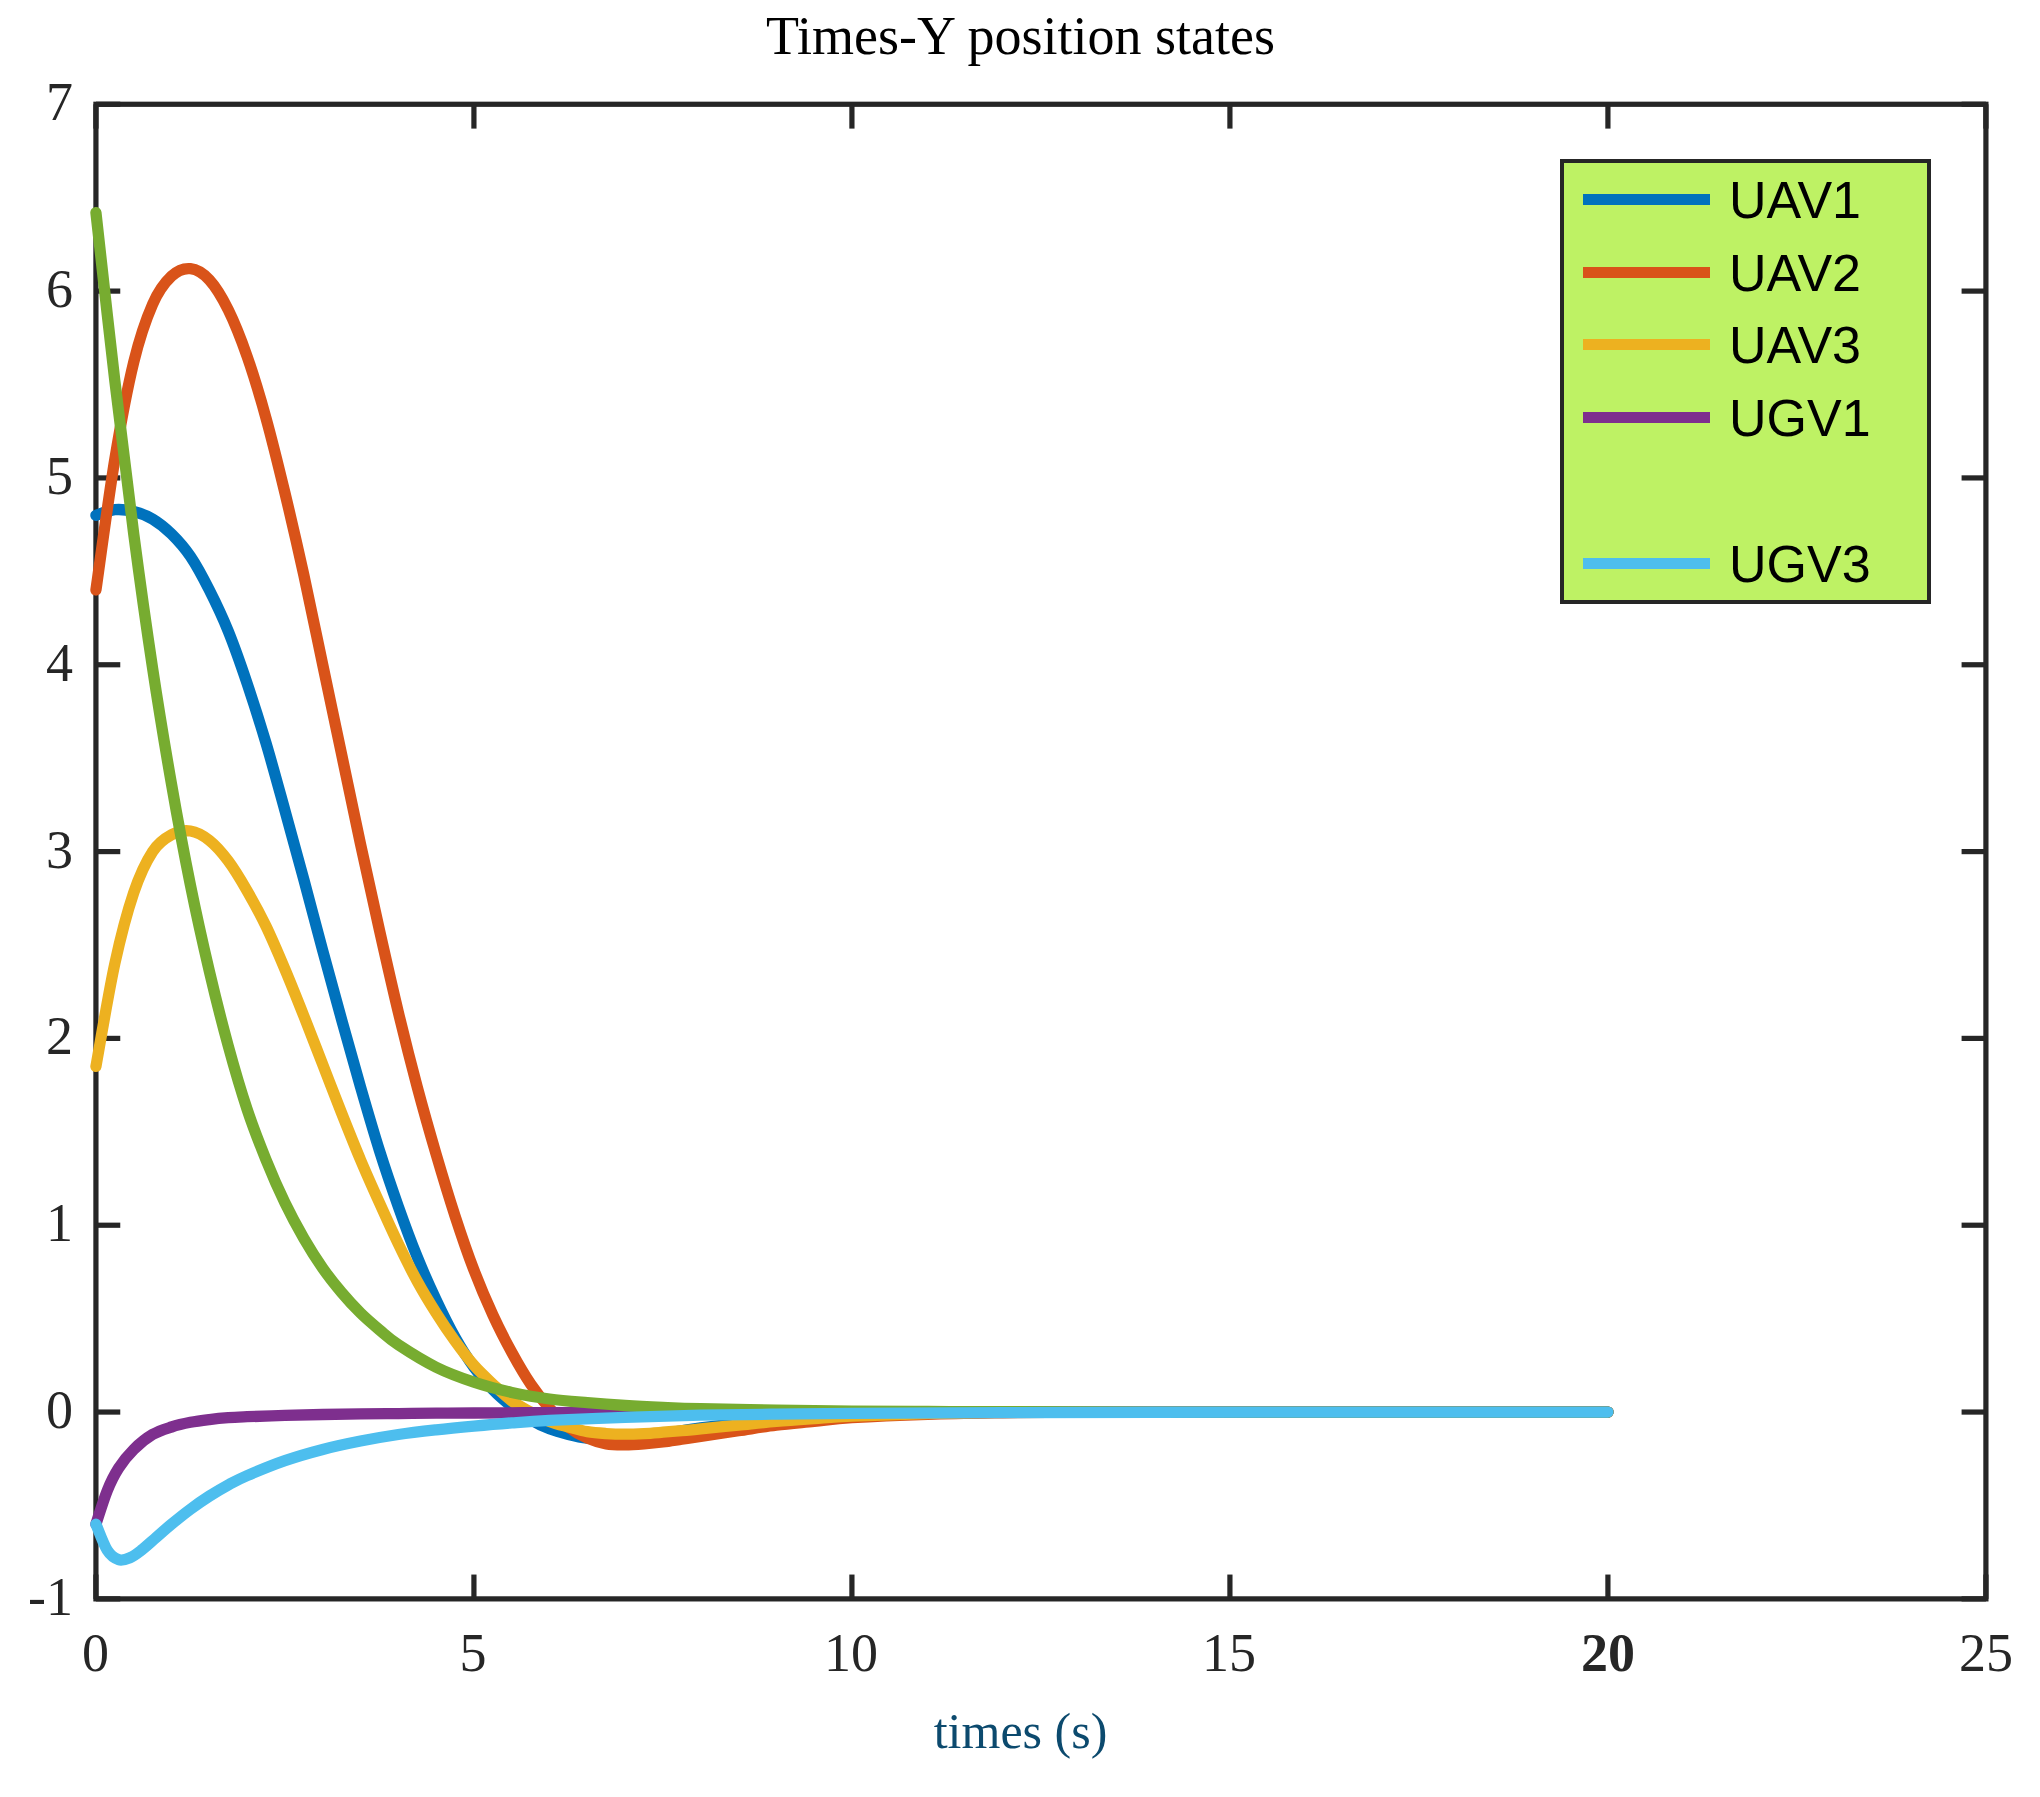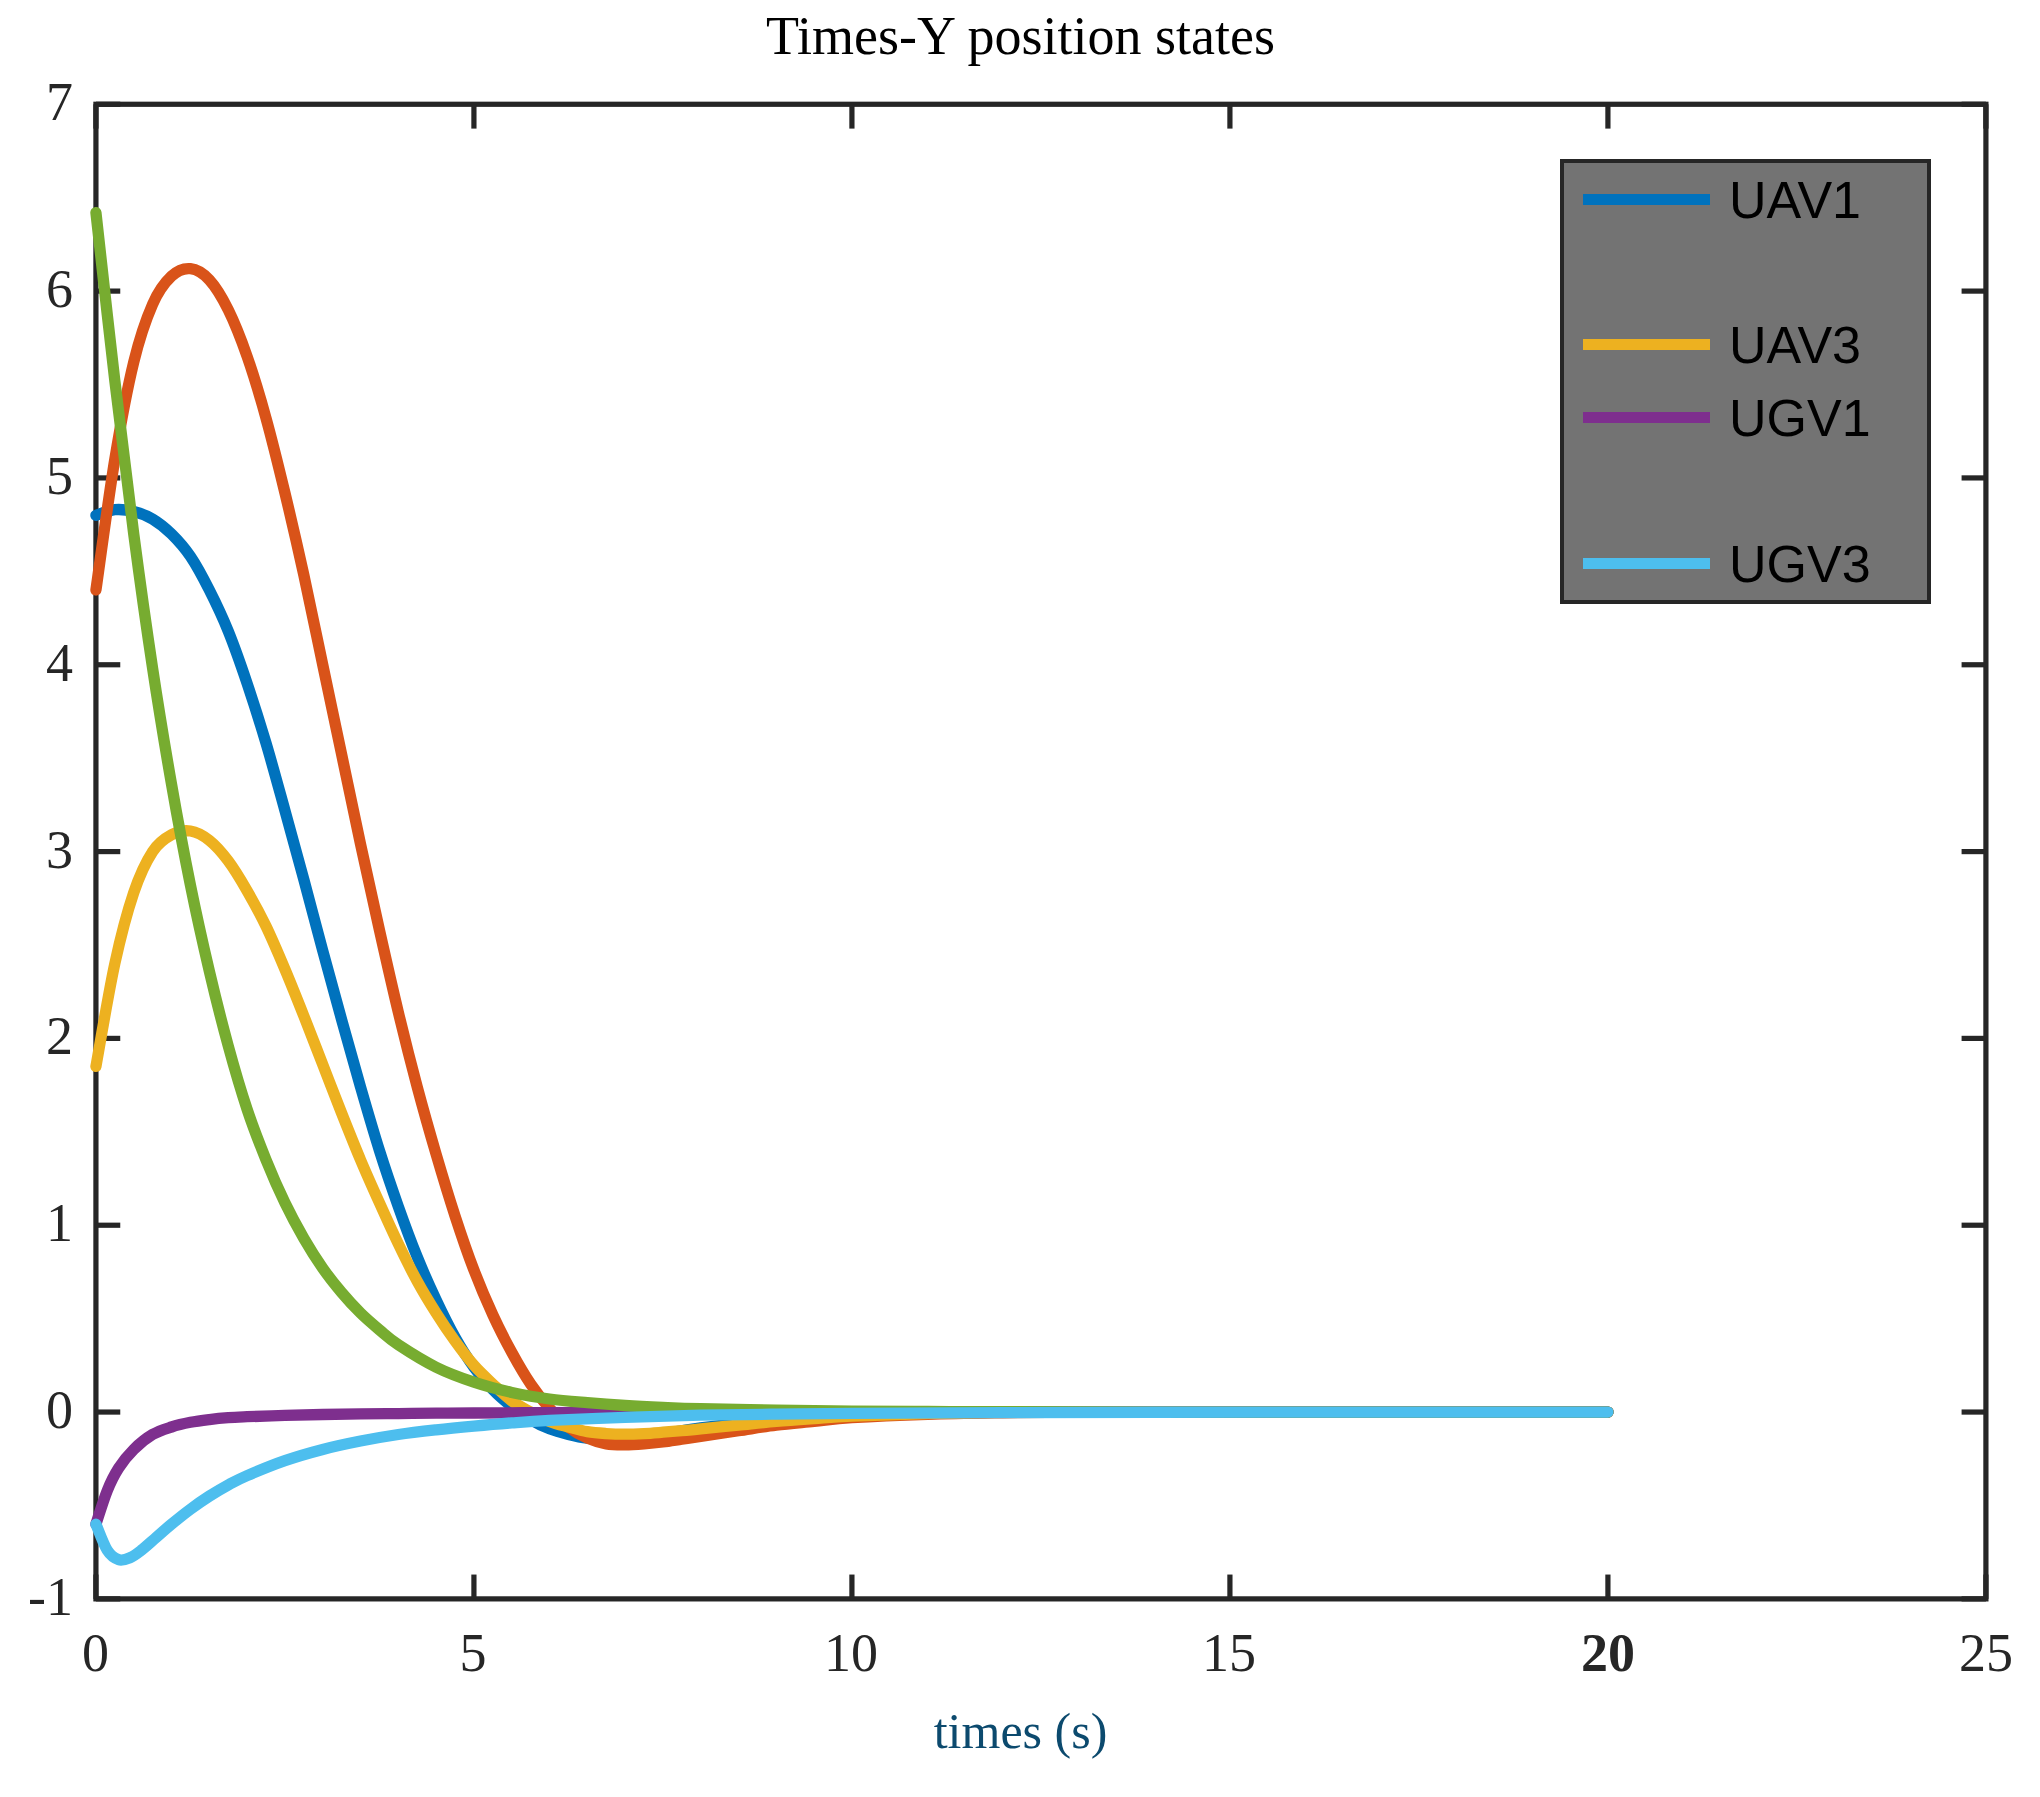--- a/index.html
+++ b/index.html
@@ -59,21 +59,21 @@
     color: #0c4a6e;
     white-space: nowrap;
   }
   #legend-box {
     position: absolute;
     left: 1560px;
     top: 159px;
     width: 371px;
     height: 445px;
     border: 4.3px solid #262626;
-    background: #737373;
+    background: #bef264;
     box-sizing: border-box;
   }
   .legend-row {
     position: absolute;
     left: 0;
     width: 100%;
     height: 74px;
     display: flex;
     align-items: center;
   }
@@ -163,20 +163,24 @@
       <div class="tick-label-x" style="left: 1908px; width: 156px; top: 1622px;">25</div>
     </div>
 
   <div id="xaxis-label">times (s)</div>
 
   <div id="legend-box">
       <div class="legend-row" style="top: 0px; height: 73px;">
         <div class="legend-swatch" style="background: rgb(0, 114, 189);"></div>
         <div class="legend-text">UAV1</div>
       </div>
+      <div class="legend-row" style="top: 73px; height: 73px;">
+        <div class="legend-swatch" style="background: rgb(217, 83, 25);"></div>
+        <div class="legend-text">UAV2</div>
+      </div>
       <div class="legend-row" style="top: 145px; height: 73px;">
         <div class="legend-swatch" style="background: rgb(237, 177, 32);"></div>
         <div class="legend-text">UAV3</div>
       </div>
       <div class="legend-row" style="top: 218px; height: 73px;">
         <div class="legend-swatch" style="background: rgb(126, 47, 142);"></div>
         <div class="legend-text">UGV1</div>
       </div>
       <div class="legend-row" style="top: 364px; height: 73px;">
         <div class="legend-swatch" style="background: rgb(77, 190, 238);"></div>

